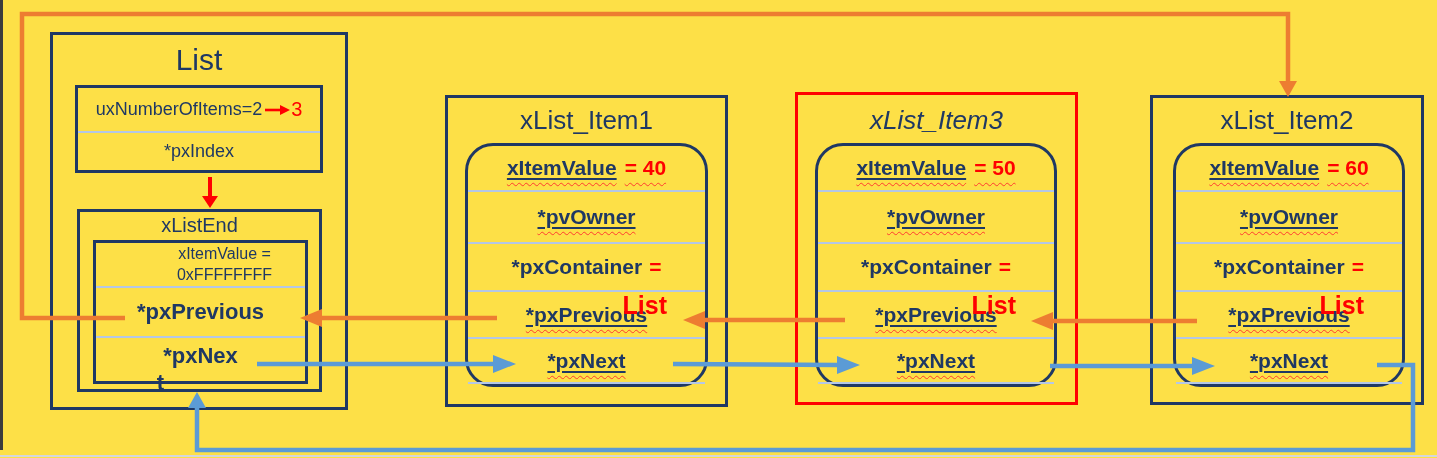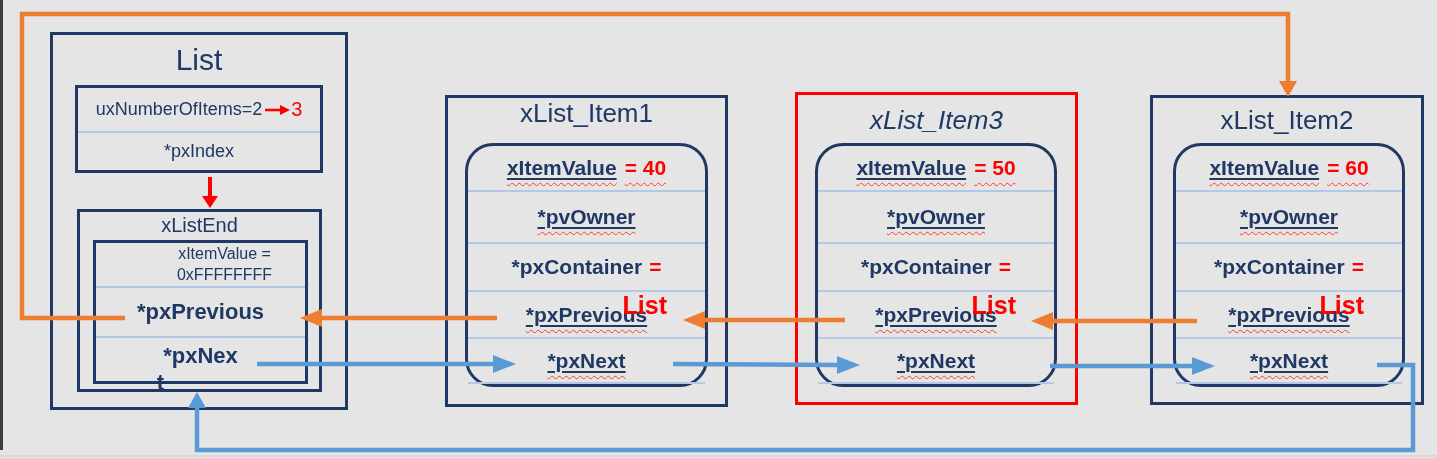--- a/index.html
+++ b/index.html
@@ -1,19 +1,19 @@
 <!DOCTYPE html>
 <html><head>
 <meta charset="utf-8">
 <style>
   * { margin:0; padding:0; box-sizing:border-box; }
   html,body { background:#ffffff; }
   body { font-family:"Liberation Sans", sans-serif; }
   #stage {
-    position:relative; width:1437px; height:458px; background:#e5e5e5;
+    position:relative; width:1437px; height:458px; background:#fde047;
     overflow:hidden; color:#1F3864;
   }
   .abs { position:absolute; }
   .navybox { border:3px solid #1F3864; }
   .redbox  { border:3px solid #FF0000;font-style:italic; }
   .title-lg { font-size:30px; text-align:center; color:#1F3864; }
   .title-md { font-size:26px; text-align:center; color:#1F3864; }
   .title-sm { font-size:20px; text-align:center; color:#1F3864; }
   .bold { font-weight:bold; }
   .red { color:#FF0000; }
@@ -97,21 +97,21 @@
     <div class="xle-row bold" style="height:53px; font-size:22px;">
       <span>*pxPrevious</span>
     </div>
     <div class="xle-row bold pxnext-wrap" style="height:43px; font-size:22px;">
       <div>*pxNex</div>
       <div class="l2">t</div>
     </div>
   </div>
 
   <div class="abs navybox" style="left:445px; top:95px; width:283px; height:312px;">
-    <div class="title-md" style="">xList_Item1</div>
+    <div class="title-md" style="padding-top:7px;">xList_Item1</div>
   </div>
   <div class="record" style="left:465px; top:143px; width:243px; height:244px;">
     <div class="irow" style="height:47px;">
       <span class="sq"><span class="ul">xItemValue</span><span class="red" style="margin-left:8px;">= 40</span></span>
     </div>
     <div class="irow" style="height:53px;">
       <span class="sq"><span class="ul">*pvOwner</span></span>
     </div>
     <div class="irow" style="height:50px;">
       <span>*pxContainer</span>

